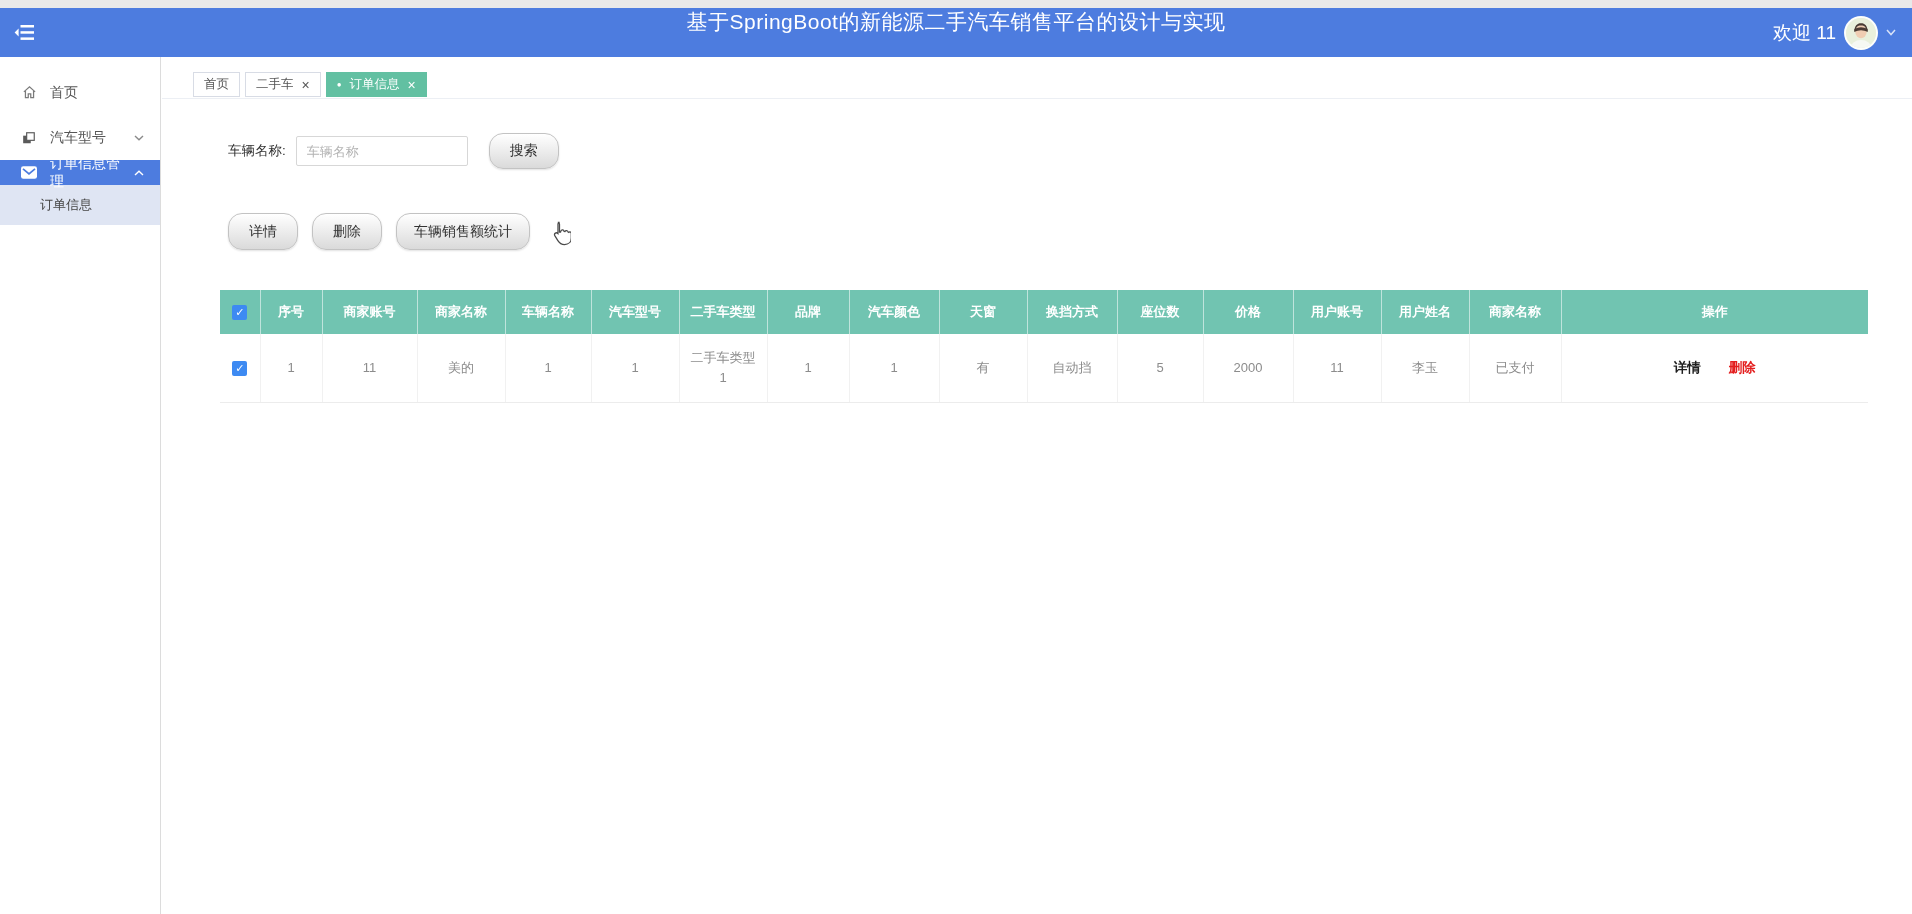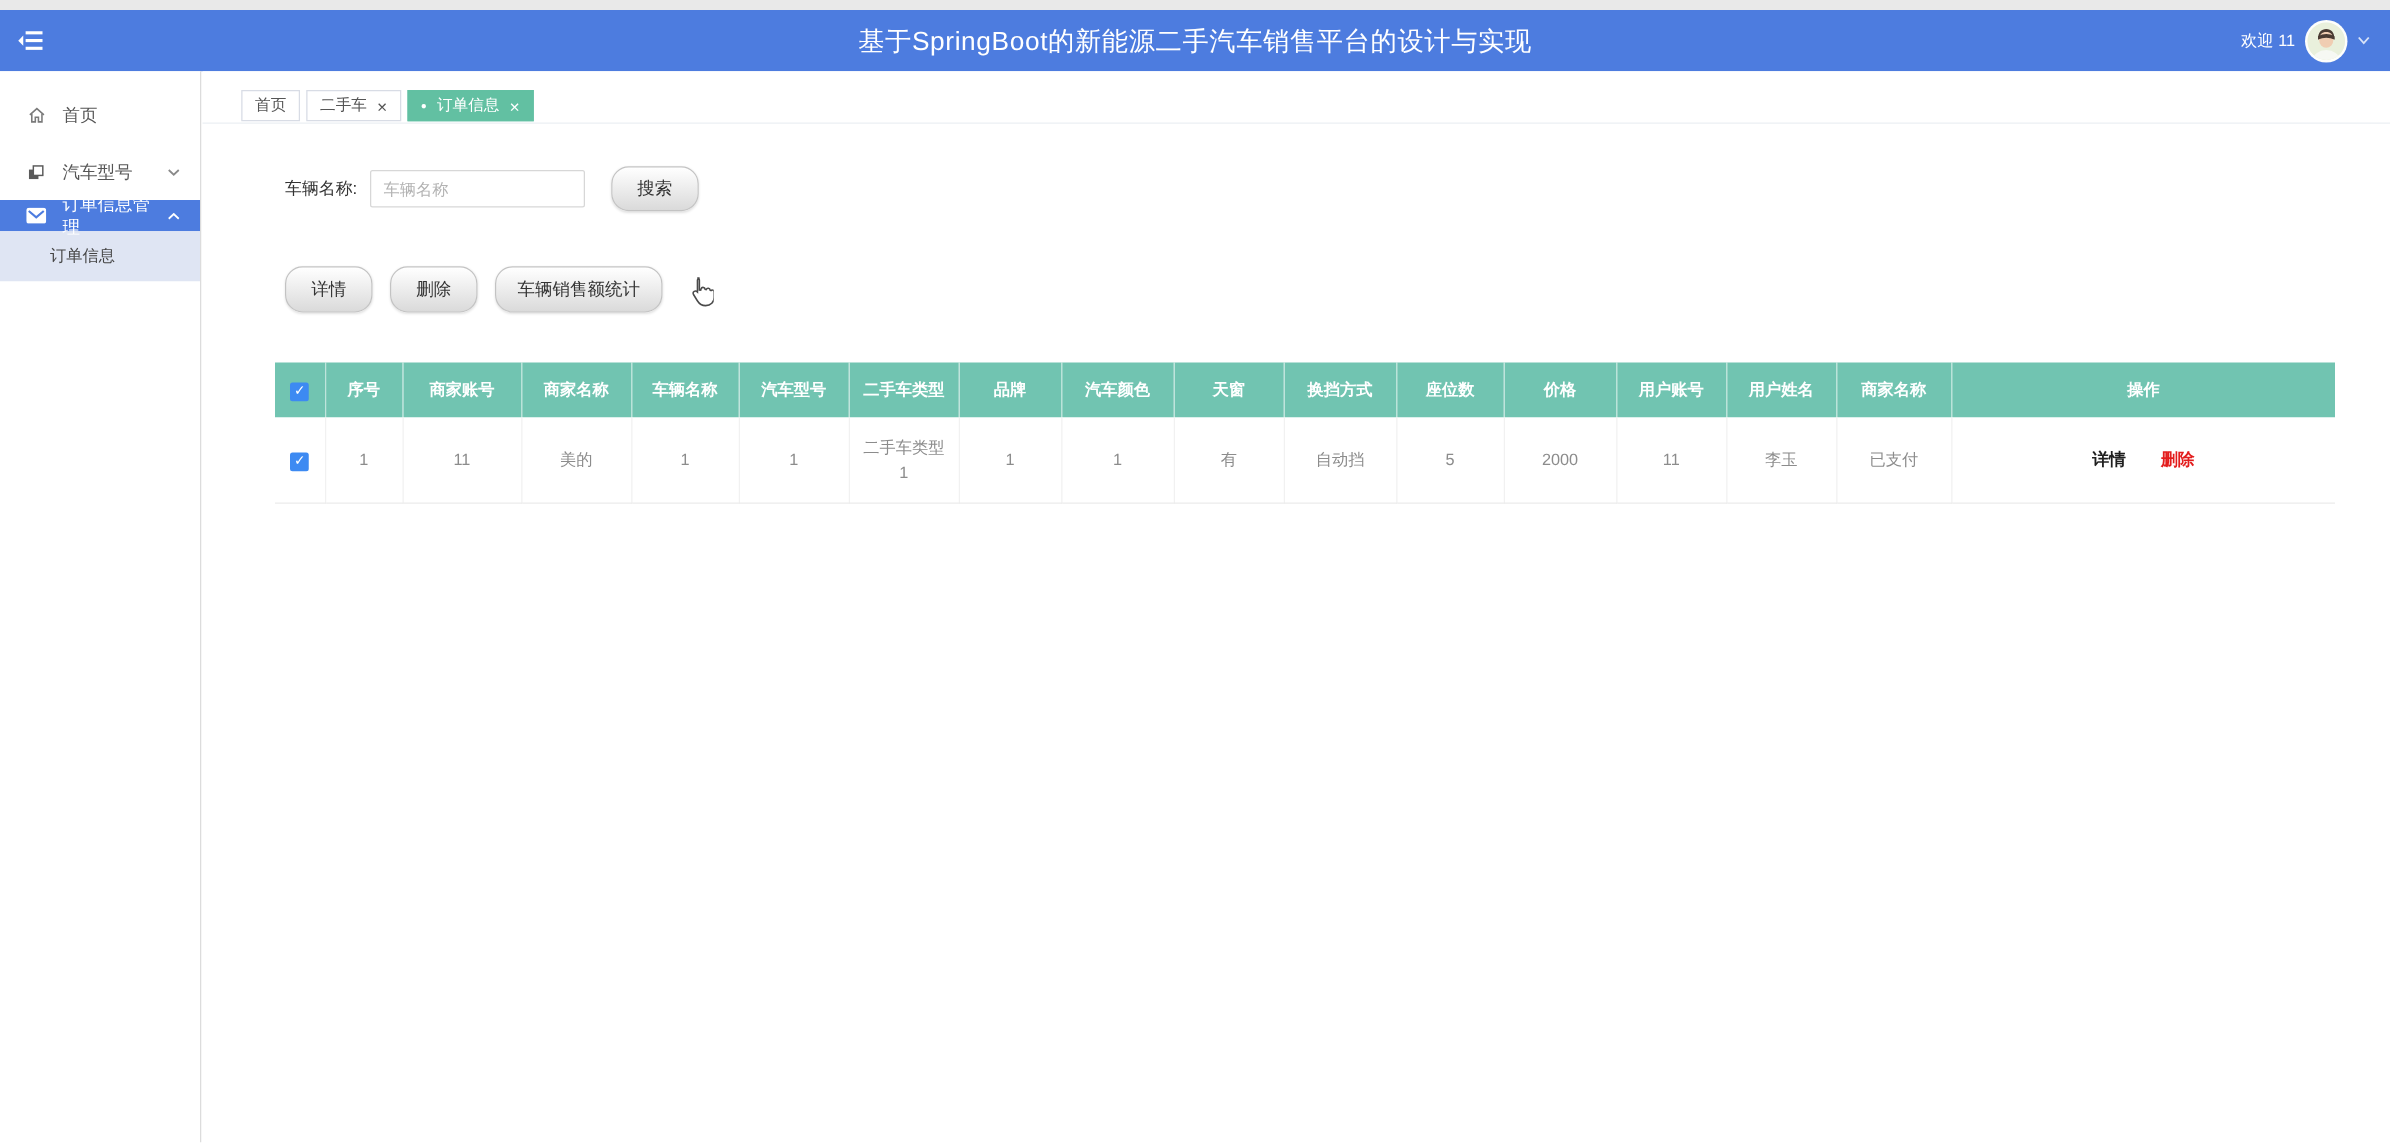--- a/index.html
+++ b/index.html
@@ -9,31 +9,31 @@
     background: #ffffff;
     position: relative;
     overflow: hidden;
   }
   
   .top-strip { height: 8px; background: #e9e9e9; width: 100%; }
 
   
   .app-header {
     height: 49px; background: #4d7cdf;
-    display: flex; align-items: center; position: relative;
+    display: flex; position: relative;
   }
   .hamburger { margin-left: 14px; display: flex; align-items: center; cursor: pointer; }
   .app-title {
     position: absolute; left: 50%; transform: translateX(-50%);
     color: #ffffff; font-size: 21px; font-weight: 400; white-space: nowrap; letter-spacing: .5px;
   }
   .user-area {
     margin-left: auto; margin-right: 16px;
     display: flex; align-items: center; gap: 8px;
-    color: #ffffff; font-size: 13px;
+    color: #ffffff; font-size: 19px;
   }
   .avatar {
     width: 34px; height: 34px; border-radius: 50%; overflow: hidden;
     border: 2px solid rgba(255,255,255,.9); background: #e9f0dc;
     display: inline-flex; flex: none;
   }
 
   
   .sidebar {
     position: absolute; top: 57px; left: 0; bottom: 0; width: 161px;

